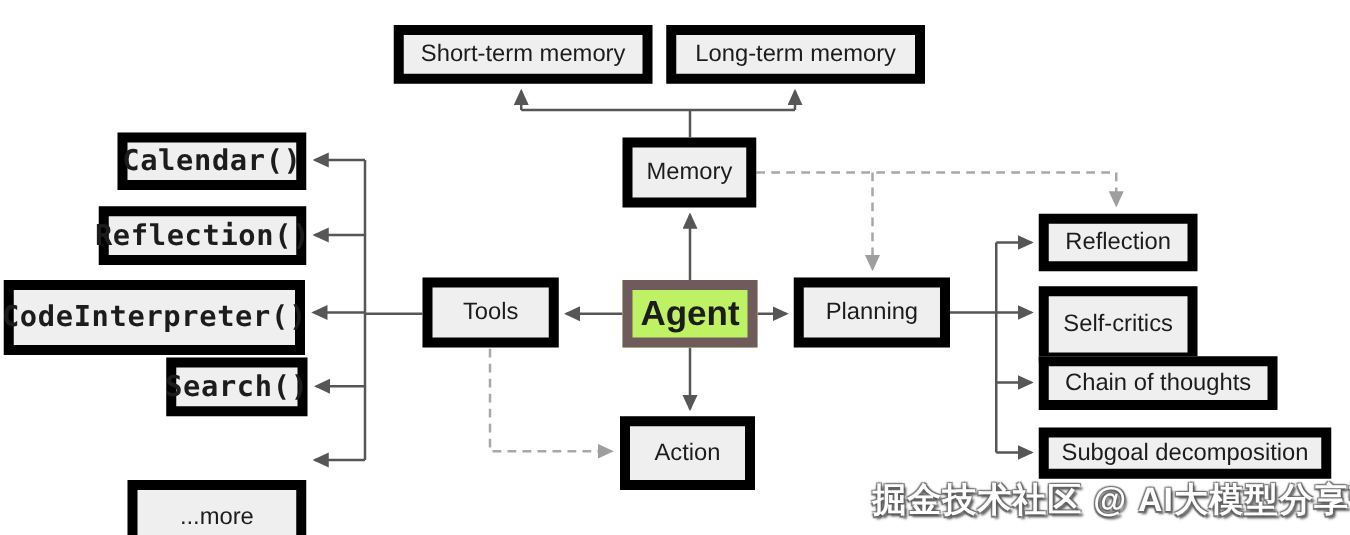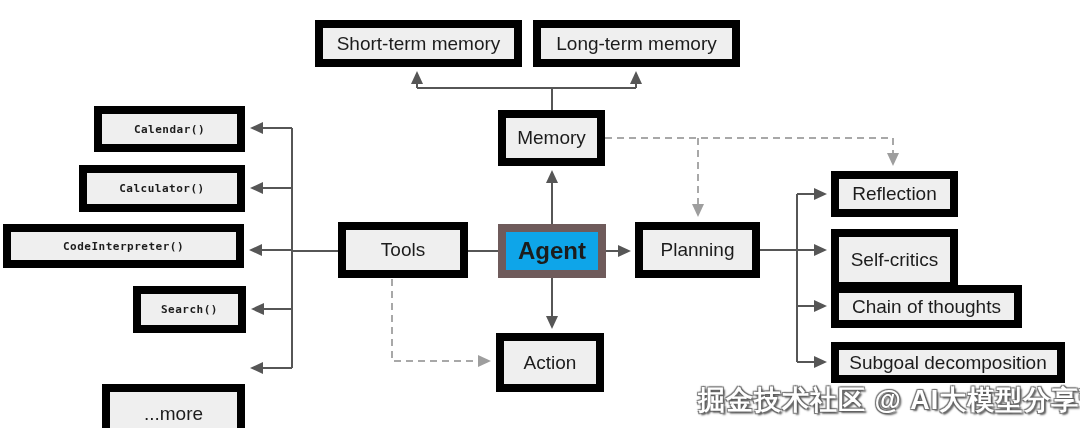--- a/index.html
+++ b/index.html
@@ -16,39 +16,39 @@
     box-sizing:border-box;
     background:#efefef;
     border:8px solid #000000;
     display:flex; align-items:center; justify-content:center;
     font-size:19px; color:#1c1c1c;
     white-space:nowrap;
   }
   .mono {
     font-family:"DejaVu Sans Mono", monospace;
     font-weight:bold;
-    font-size:11px;
+    font-size:23px;
     letter-spacing:0.5px;
   }
   .agent {
-    background:#0ea5e9;
+    background:#bef264;
     border-color:#6f5b5b;
     font-weight:bold;
-    font-size:24px;
+    font-size:28px;
   }
   
   #n-short   { left:315px; top:20px;  width:207px; height:47px; }
   #n-long    { left:533px; top:20px;  width:207px; height:47px; }
   #n-memory  { left:498px; top:110px; width:107px; height:56px; }
   #n-calendar{ left:94px;  top:106px; width:151px; height:46px; }
   #n-calc    { left:79px;  top:165px; width:166px; height:47px; }
-  #n-codeint { left:3px;   top:224px; width:241px; height:44px; }
+  #n-codeint { left:3px;   top:224px; width:241px; height:60px; }
   #n-search  { left:133px; top:286px; width:113px; height:47px; }
   #n-more    { left:102px; top:344px; width:143px; height:59px; font-size:19px;margin-top:40px; }
-  #n-tools   { left:338px; top:222px; width:130px; height:56px; }
+  #n-tools   { left:338px; top:222px; width:109px; height:56px; }
   #n-agent   { left:498px; top:224px; width:108px; height:54px; }
   #n-planning{ left:635px; top:222px; width:125px; height:56px; }
   #n-action  { left:496px; top:333px; width:108px; height:59px; }
   #n-reflect { left:831px; top:171px; width:127px; height:46px; }
   #n-selfcrit{ left:831px; top:229px; width:127px; height:61px; }
   #n-chain   { left:831px; top:285px; width:191px; height:43px; }
   #n-subgoal { left:831px; top:342px; width:234px; height:41px; }
   #watermark {
     position:absolute;
     left:698px; top:382px;
@@ -101,21 +101,21 @@
     <path d="M893 138 L893 164" stroke="#a8a8a8" stroke-width="2" fill="none" stroke-dasharray="7 5" marker-end="url(#ag)"></path>
 
     <path d="M392 279 L392 361 L489 361" stroke="#a8a8a8" stroke-width="2" fill="none" stroke-dasharray="7 5" marker-end="url(#ag)"></path>
   </svg>
 
   <div class="node" id="n-short">Short-term memory</div>
   <div class="node" id="n-long">Long-term memory</div>
   <div class="node" id="n-memory">Memory</div>
 
   <div class="node mono" id="n-calendar">Calendar()</div>
-  <div class="node mono" id="n-calc">Calculator()</div>
+  <div class="node mono" id="n-calc">Reflection()</div>
   <div class="node mono" id="n-codeint">CodeInterpreter()</div>
   <div class="node mono" id="n-search">Search()</div>
   <div class="node" id="n-more">...more</div>
 
   <div class="node" id="n-tools">Tools</div>
   <div class="node agent" id="n-agent">Agent</div>
   <div class="node" id="n-planning">Planning</div>
   <div class="node" id="n-action">Action</div>
 
   <div class="node" id="n-reflect">Reflection</div>

